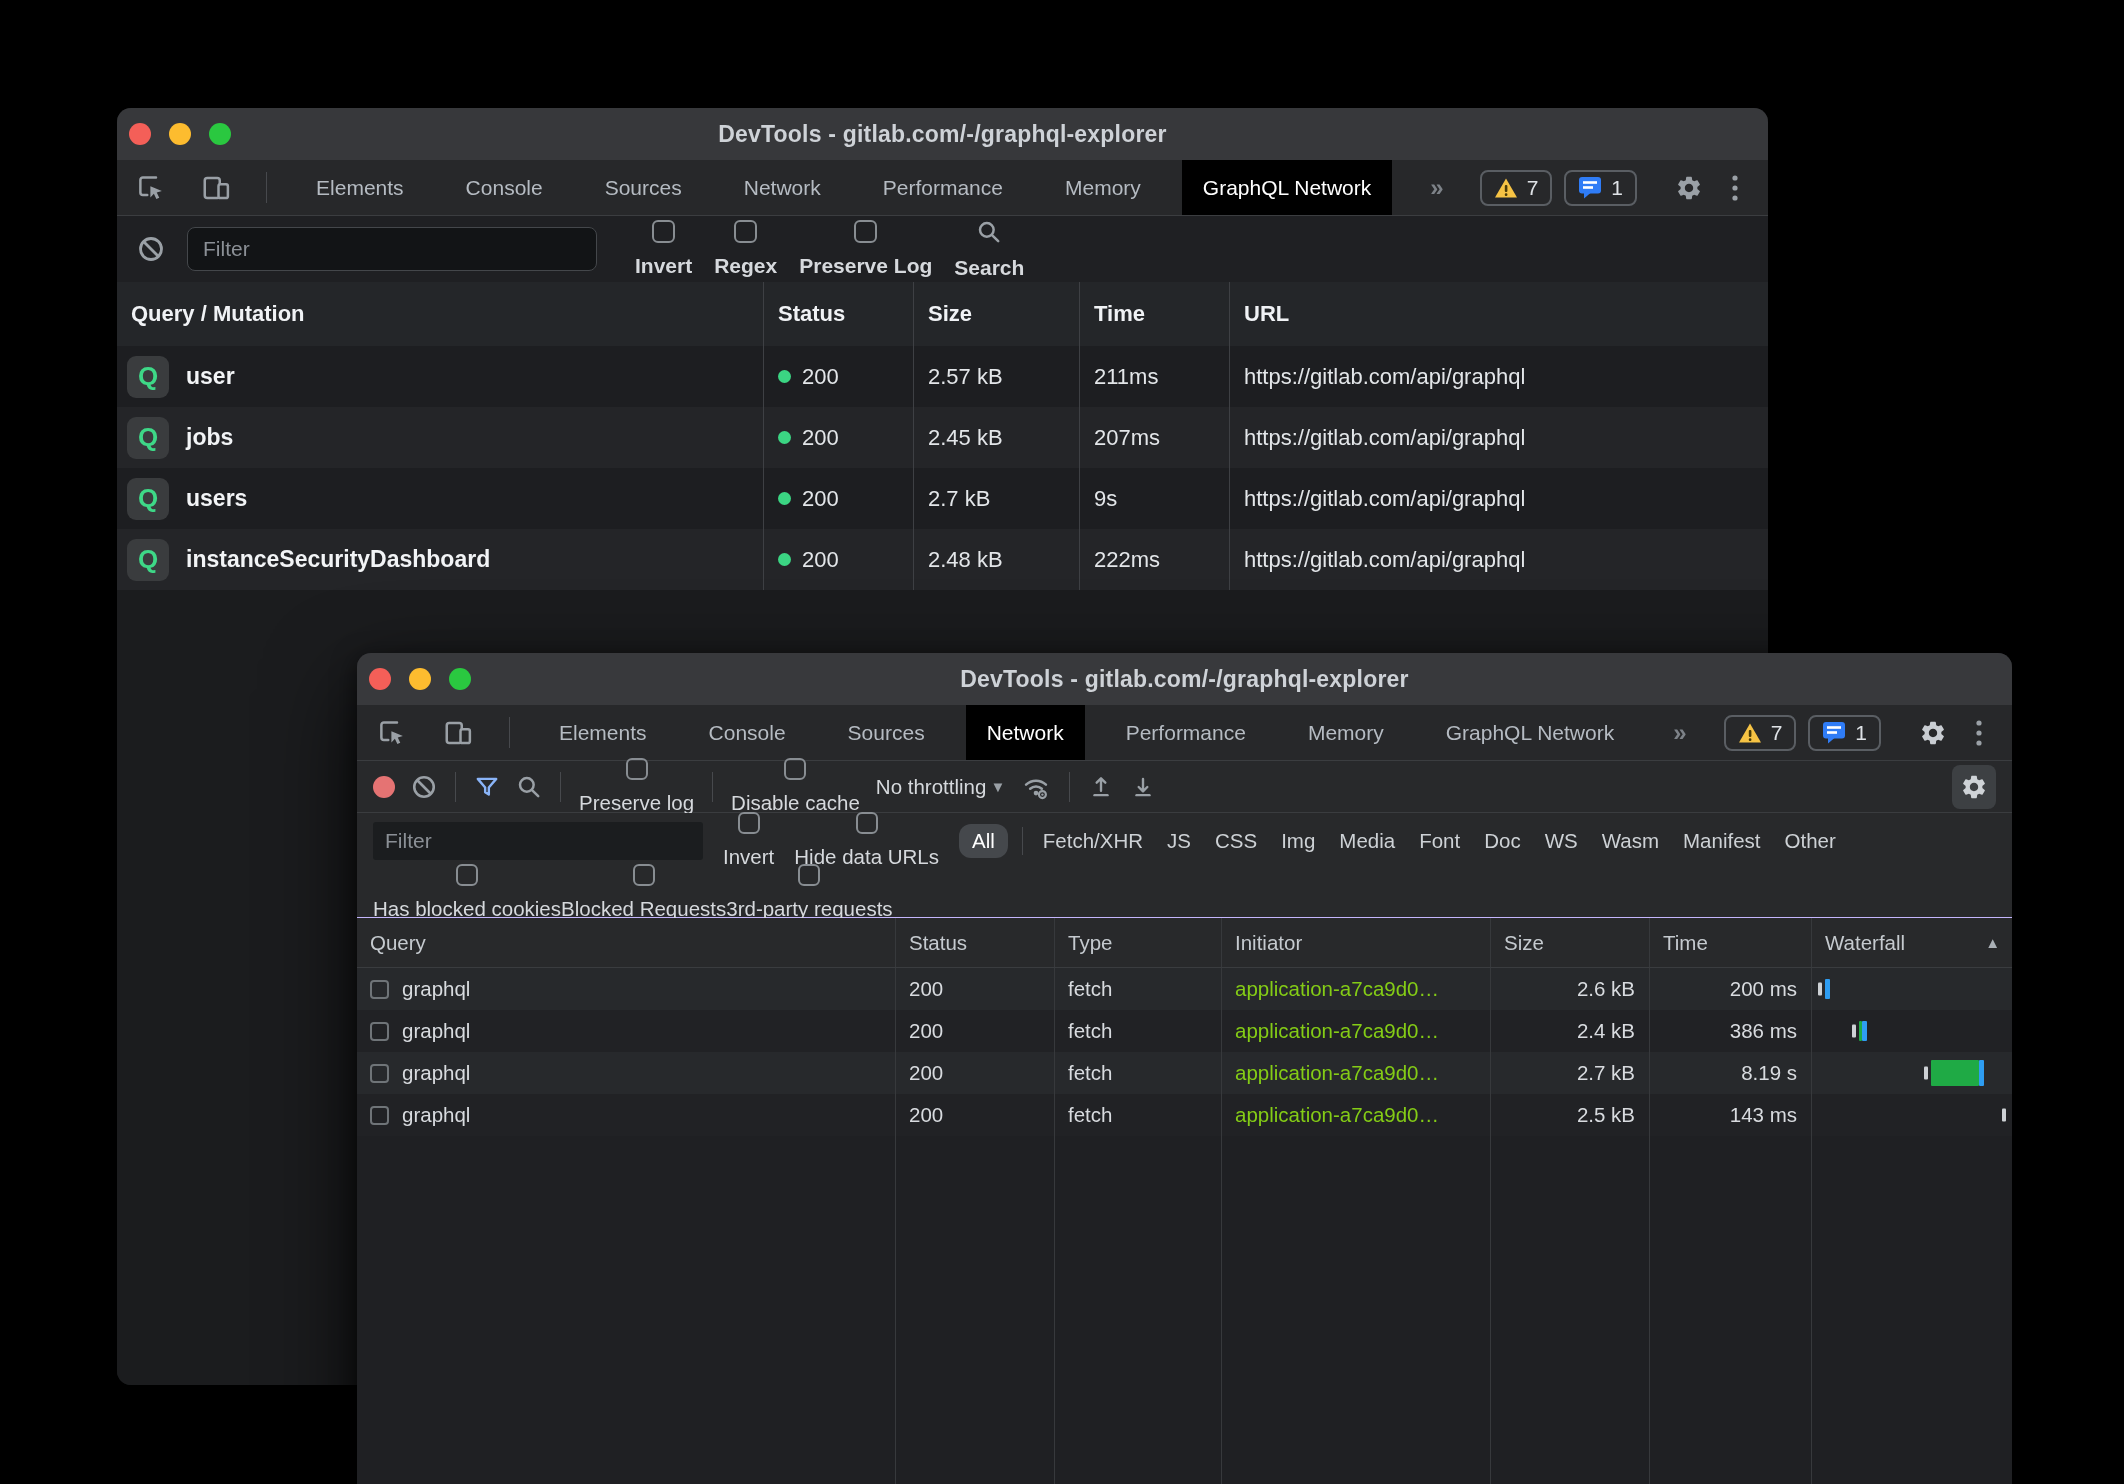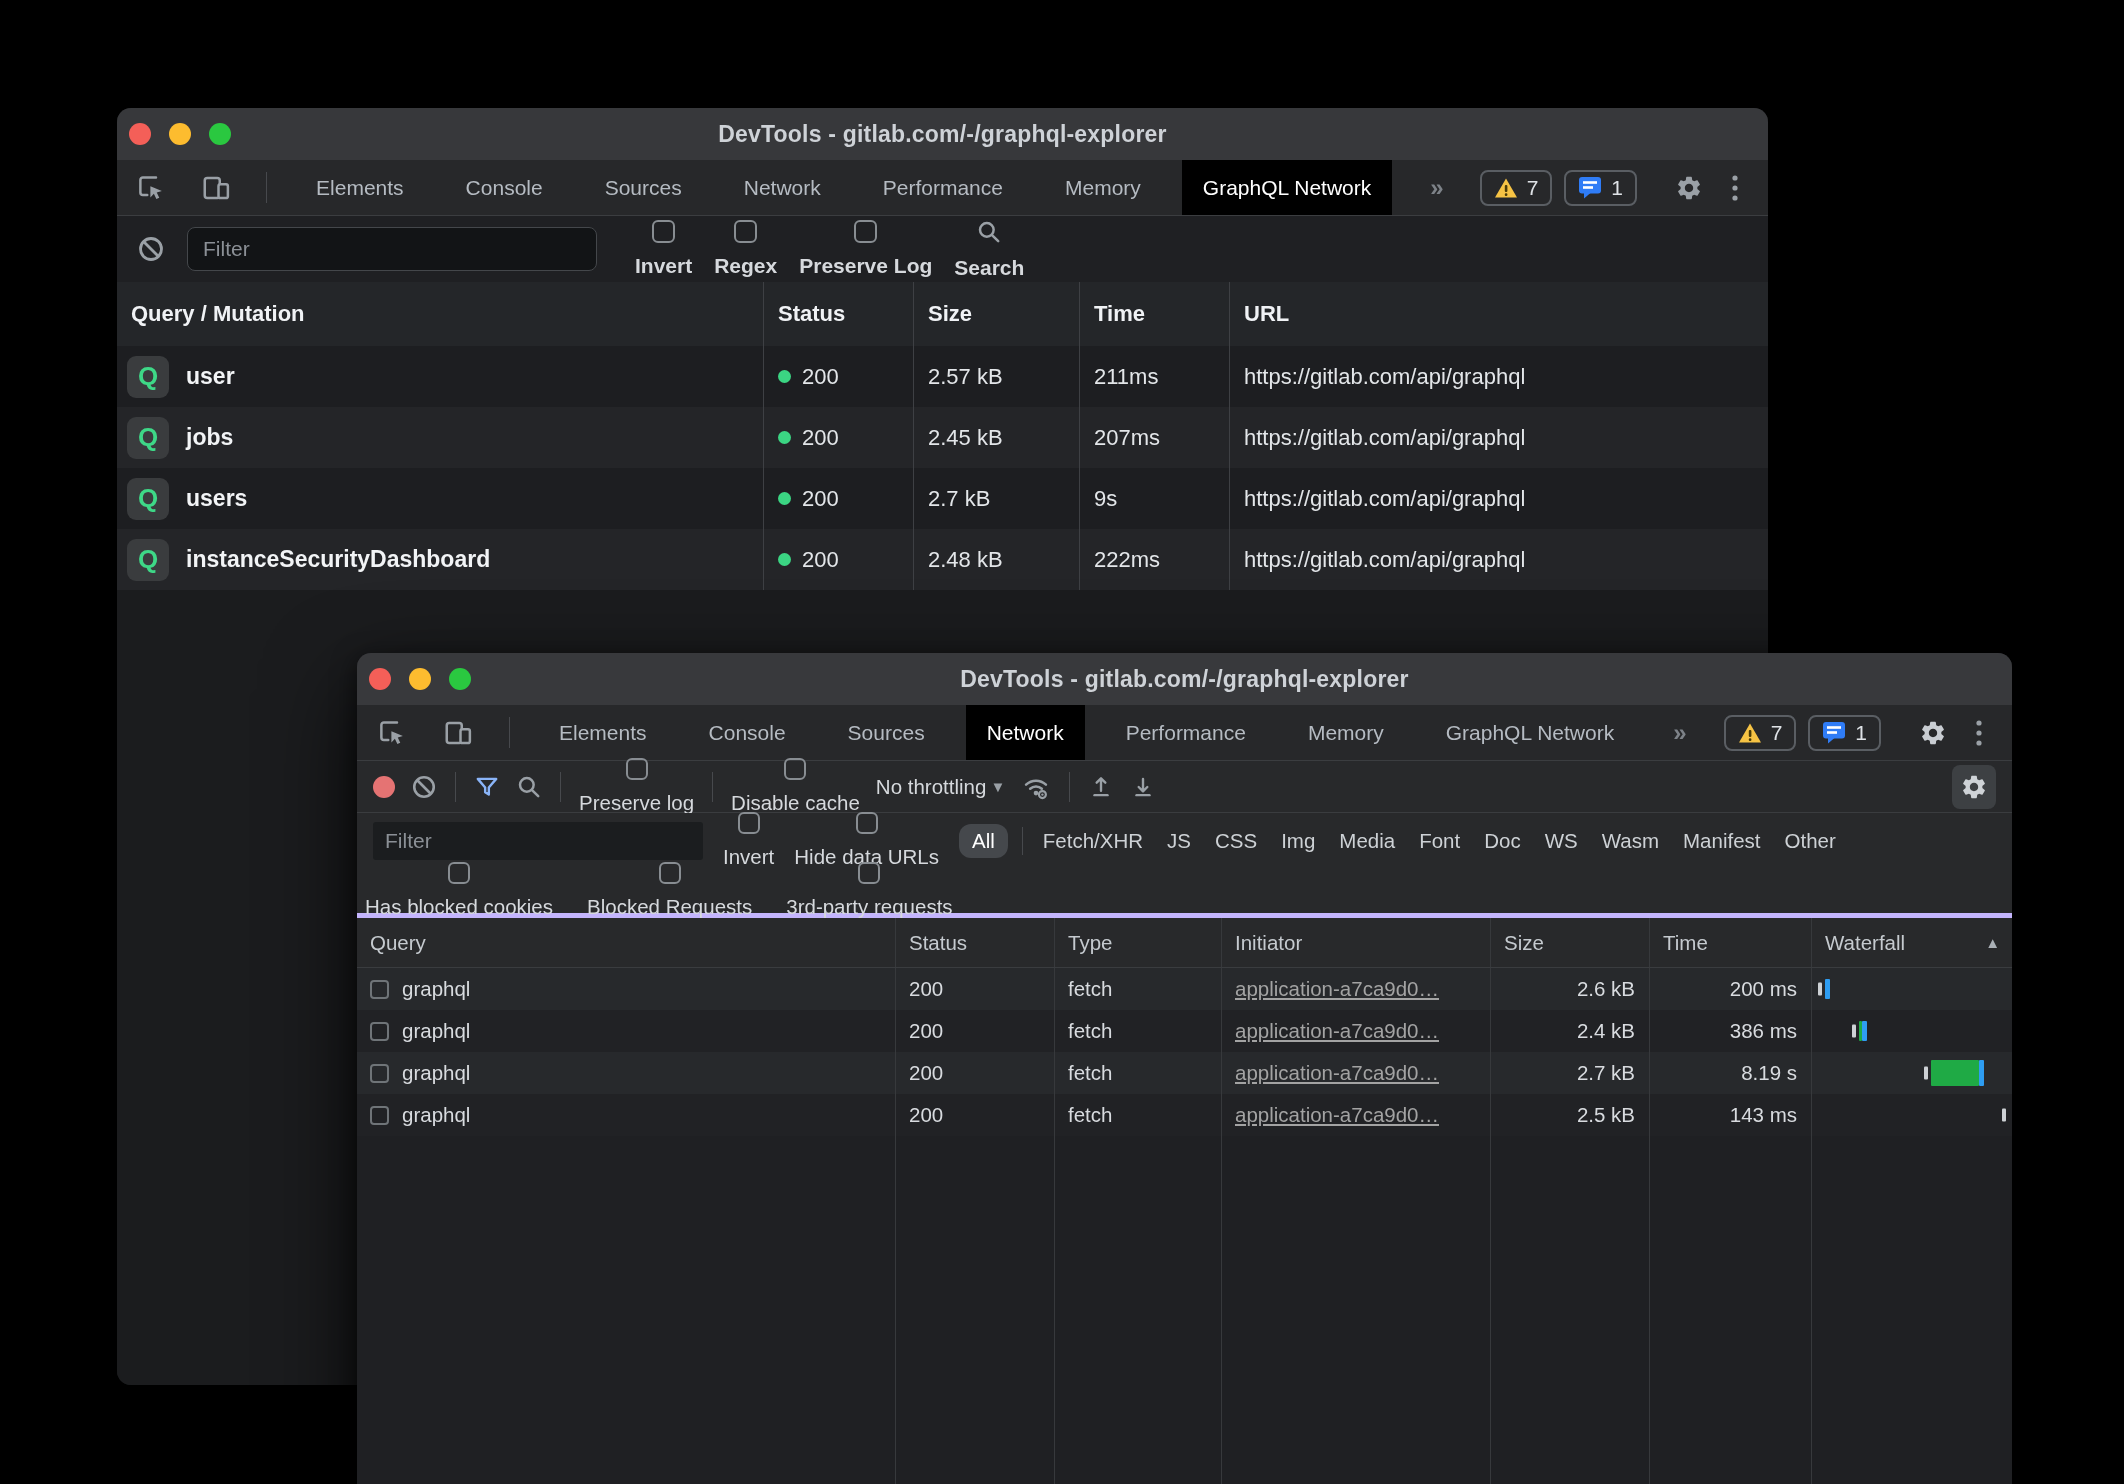--- a/index.html
+++ b/index.html
@@ -71,40 +71,40 @@
               display:flex; align-items:center; justify-content:center; }
 
   .net-filterbar { height:55px; flex:0 0 55px; background:#28292b; display:flex; align-items:center; padding:0 16px; gap:20px; }
   .net-filter-input { width:330px; height:38px; background:#1b1d1f; border:none; border-radius:3px;
                       color:#d6d9dd; font-size:21px; padding:0 12px; outline:none; font-family:inherit; }
   .net-filter-input::placeholder { color:#8b9096; }
   .chip { font-size:20.5px; color:#cdd1d5; padding:5px 6px; white-space:nowrap; }
   .chip.selected { background:#45484c; color:#fff; border-radius:12px; padding:5px 13px; }
   .chips { display:flex; align-items:center; gap:12px; }
 
-  .net-optionbar { height:50px; flex:0 0 50px; background:#28292b; border-bottom:5px solid #c4b5fd;
-                   display:flex; align-items:center; padding:0 8px; gap:34px; }
+  .net-optionbar { height:50px; flex:0 0 50px; background:#28292b; border-bottom:1px solid #c4b5fd;
+                   display:flex; align-items:center; padding:0 16px; }
   .net-optionbar .label, .net-filterbar .label { font-size:20.5px; }
 
   
   .net-table { flex:1; position:relative; display:flex; flex-direction:column; background:#1f2023; }
   .net-grid { display:grid; grid-template-columns:539px 159px 167px 269px 159px 162px 1fr; }
   .col-guides { position:absolute; inset:0; pointer-events:none; }
   .col-guides .g { border-right:1px solid #37393c; height:100%; }
   .col-guides .g:last-child { border-right:none; }
   .net-head { position:relative; height:50px; background:#28292b; border-bottom:1px solid #3a3c3f; }
   .net-head .cell { font-size:20.5px; color:#c5cacf; }
   .net-table .cell { display:flex; align-items:center; padding-left:13px; border-right:1px solid #37393c; min-width:0; overflow:hidden; }
   .net-table .cell:last-child { border-right:none; }
   .net-row { position:relative; height:42px; font-size:20.5px; color:#d8dbdf; }
   .net-row:nth-child(odd)  { background:#27292c; }
   .net-row:nth-child(even) { background:#212225; }
   .net-row .name-cell { gap:13px; }
   .cell.right { justify-content:flex-end; padding-right:14px; }
-  .initiator-link { color:#a3a3a3; text-decoration:underline; white-space:nowrap; overflow:hidden; text-overflow:ellipsis; }
+  .initiator-link { color:#84cc16; white-space:nowrap; overflow:hidden; text-overflow:ellipsis; }
   .wf-cell { position:relative; }
   .wf-bar { position:absolute; top:50%; transform:translateY(-50%); border-radius:1px; }
   .sort-arrow { margin-left:auto; padding-right:12px; color:#aab0b6; font-size:15px; }
 
   svg.icon { display:block; }
 </style>
 </head>
 <body>
 
 <div class="stage">

